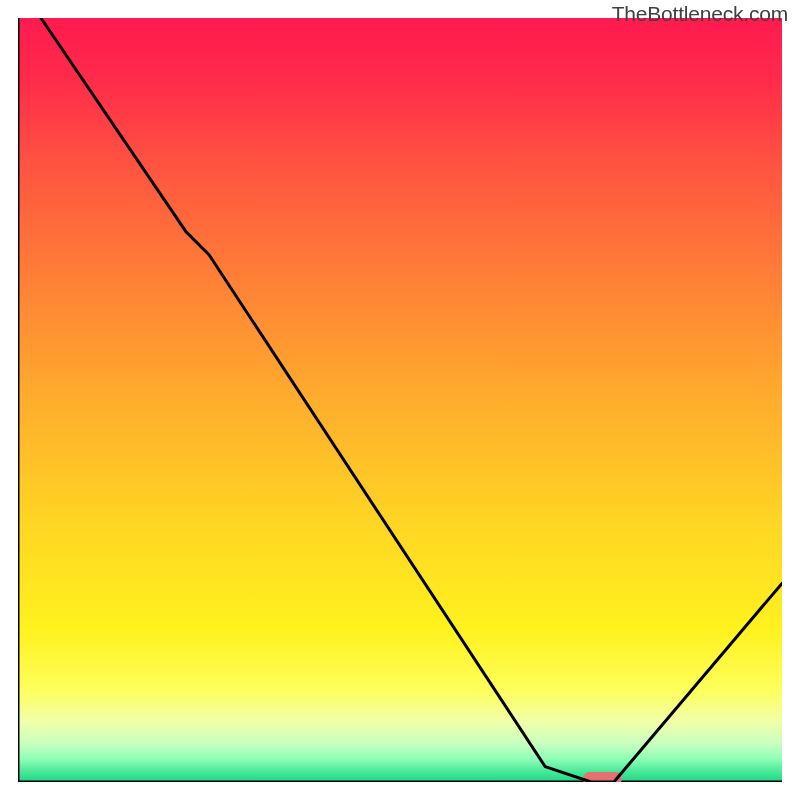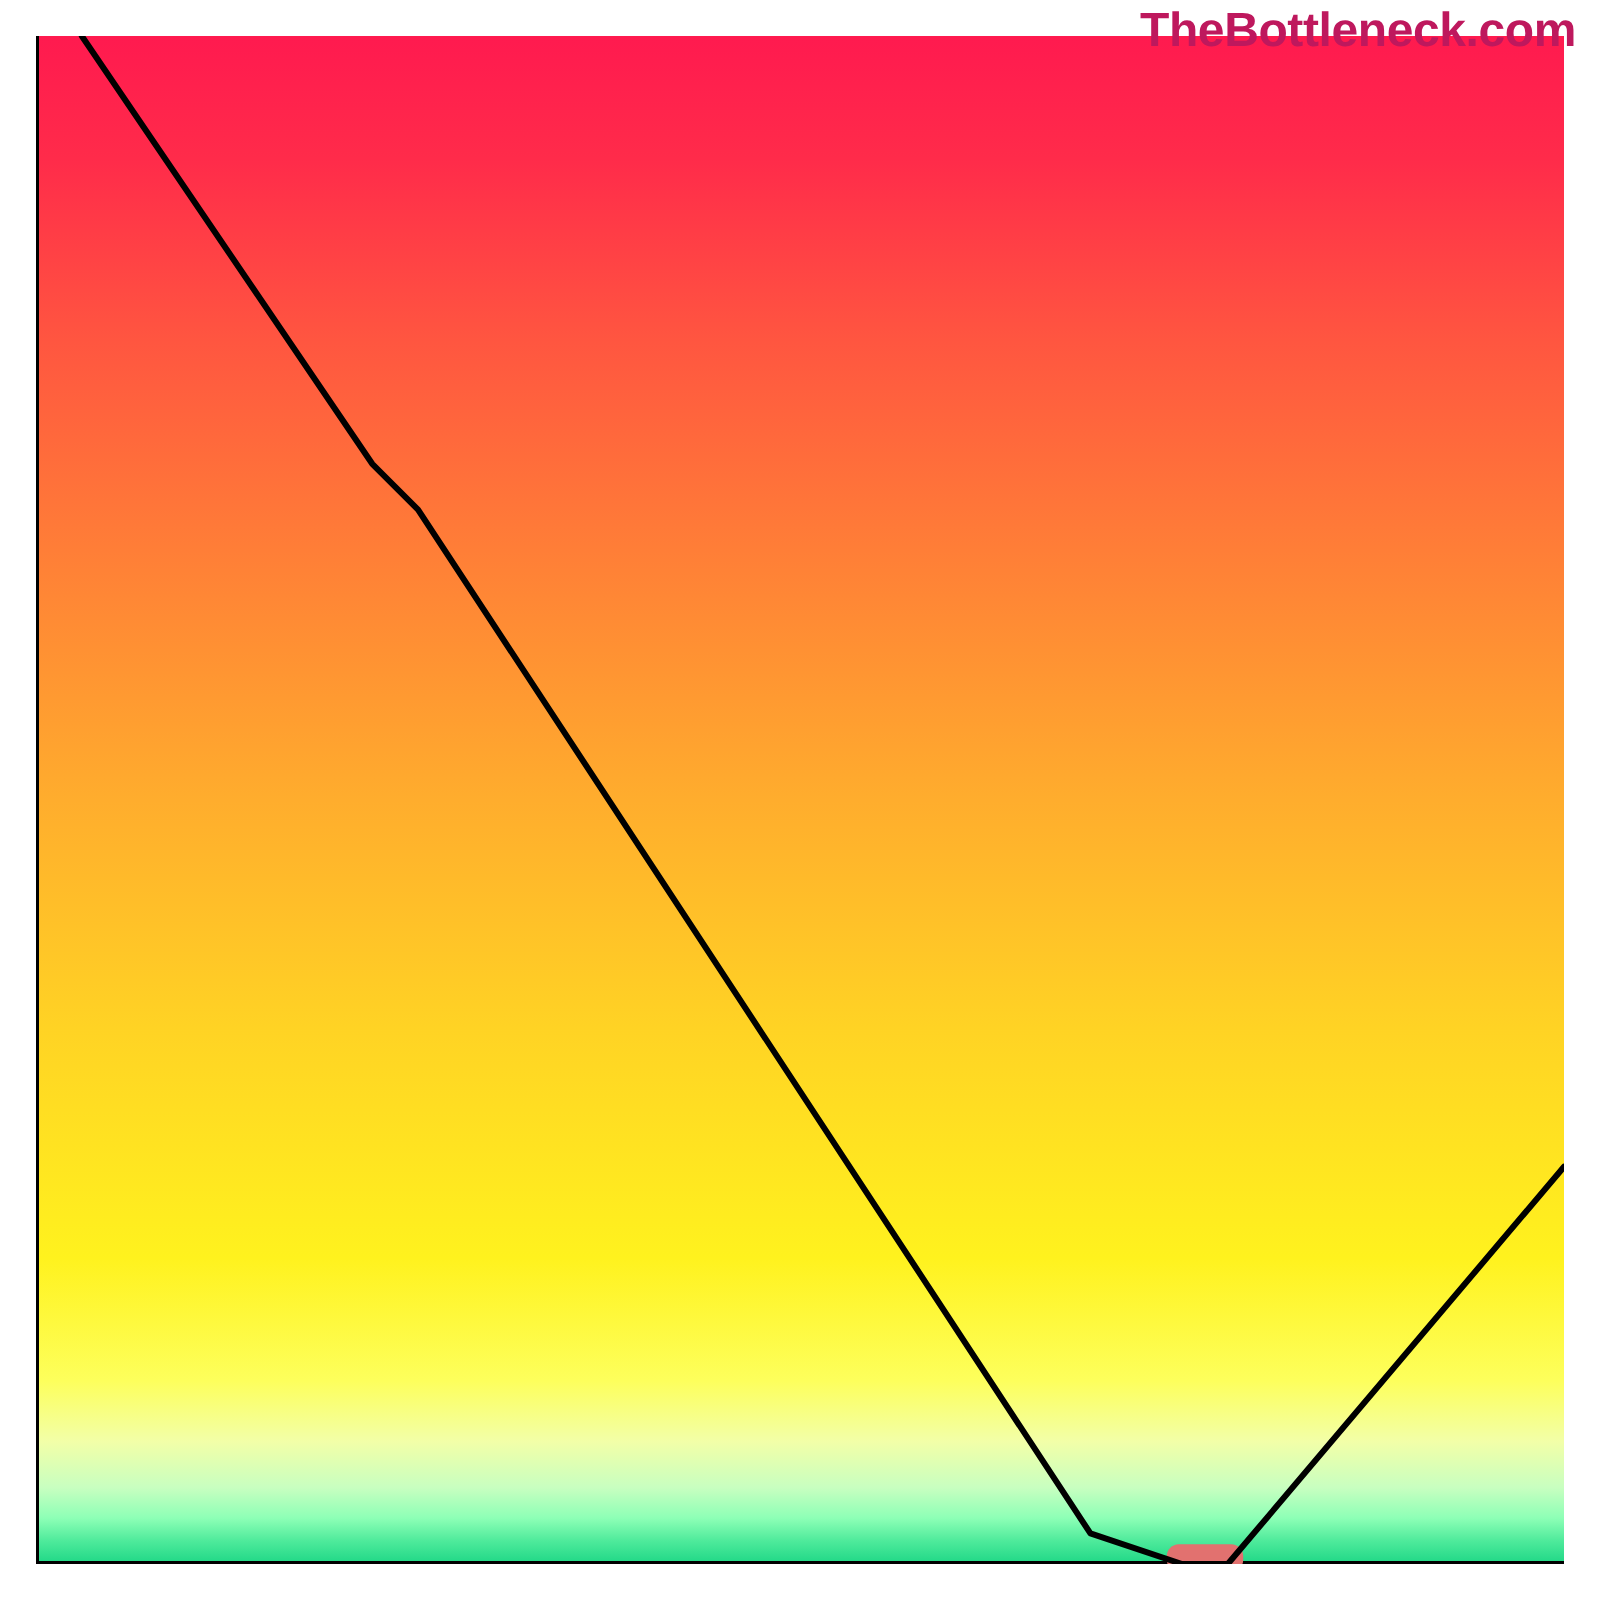--- a/index.html
+++ b/index.html
@@ -34,23 +34,23 @@
     left: 0;
     top: 0;
     width: 100%;
     height: 100%;
   }
   .watermark {
     position: absolute;
     top: 2px;
     right: 12px;
     font-family: Arial, Helvetica, sans-serif;
-    font-size: 24px;
-    font-weight: bold;
-    color: #be185d;
+    font-size: 21px;
+    font-weight: normal;
+    color: #404040;
     letter-spacing: -0.2px;
   }
   .axis-line {
     stroke: #000000;
     stroke-width: 3;
     fill: none;
   }
   .curve-line {
     stroke: #000000;
     stroke-width: 3;

